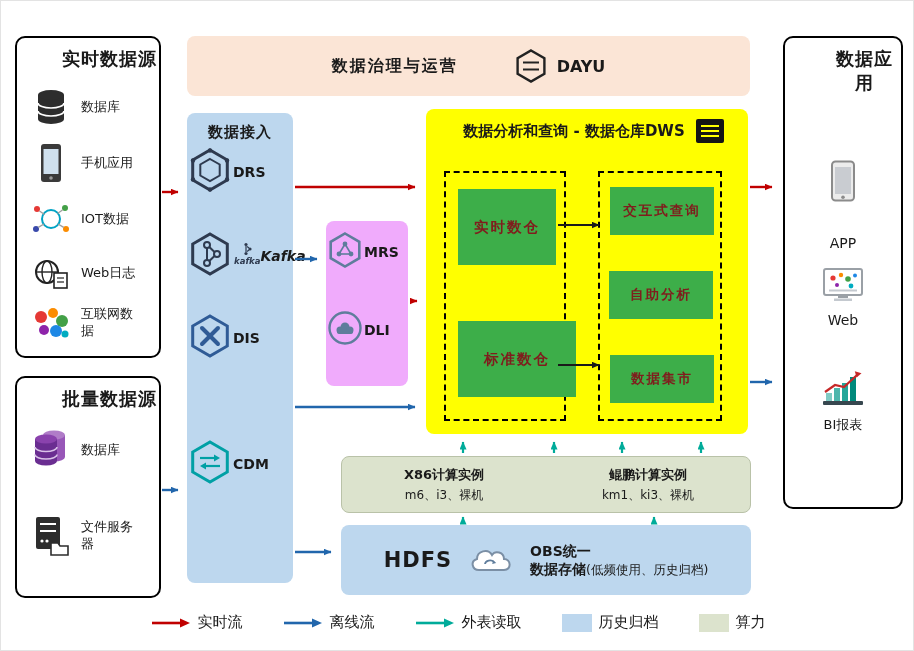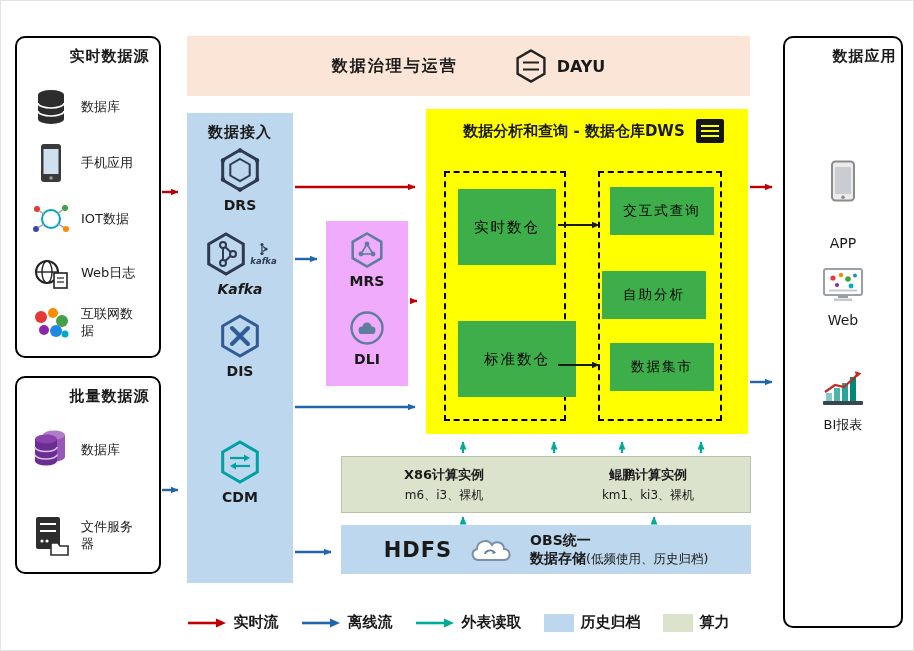--- a/index.html
+++ b/index.html
@@ -1,59 +1,59 @@
 <!DOCTYPE html>
 <html><head>
 <meta charset="utf-8">
 <style>
   html,body{margin:0;padding:0;background:#fff;}
   #canvas{position:relative;width:914px;height:651px;background:#fff;overflow:hidden;
           font-family:"DejaVu Sans","Liberation Sans",sans-serif;color:#1a1a1a;
           border:1px solid #e3e3e3;box-sizing:border-box;}
-  .abs{position:absolute;box-sizing:border-box;}
+  .abs{position:absolute;box-sizing:border-box;border-radius:8px;}
 
   .banner{background:#fbe5d6;display:flex;align-items:center;justify-content:center;gap:55px;}
   .banner .bt{font-weight:bold;font-size:16px;letter-spacing:2px;}
   .dayu{display:flex;align-items:center;gap:8px;font-weight:bold;font-size:16px;}
 
   .srcbox{border:2px solid #000;border-radius:10px;background:#fff;}
-  .btitle{font-weight:bold;font-size:15px;text-align:center;padding-top:9px;letter-spacing:1px;padding-left:43px;}
+  .btitle{font-weight:bold;font-size:18px;text-align:center;padding-top:9px;letter-spacing:1px;padding-left:43px;}
   .irow{position:absolute;display:flex;align-items:center;gap:8px;left:12px;}
   .icw{width:44px;flex:0 0 44px;display:flex;justify-content:center;}
   .ilbl{font-size:13px;line-height:1.3;width:62px;}
 
   .colpanel{background:#bdd7ee;}
   .coltitle{font-weight:bold;font-size:15px;text-align:center;padding-top:10px;letter-spacing:1px;}
-  .svc{position:absolute;left:0;width:100%;display:flex;flex-direction:column;align-items:center;}
+  .svc{position:absolute;left:0;width:100%;display:flex;flex-direction:row;align-items:center;}
   .slbl{font-weight:bold;font-size:14px;margin-top:4px;}
   .krow{display:flex;align-items:center;}
   .kbadge{display:flex;flex-direction:column;align-items:center;font-size:8.5px;font-weight:bold;color:#2e3a4f;margin-left:1px;}
 
   .graypanel{background:#f0abfc;}
 
   .dws{background:#ffff00;padding-left:14px;}
   .dwstitle{display:flex;align-items:center;justify-content:center;gap:10px;padding-top:9px;font-weight:bold;font-size:15px;}
   .dashed{position:absolute;border:2px dashed #000;box-sizing:border-box;}
-  .gmod{position:absolute;background:#3dae49;color:#000000;font-weight:normal;font-size:14.5px;
+  .gmod{position:absolute;background:#3dae49;color:#7f1d1d;font-weight:bold;font-size:14.5px;
         display:flex;align-items:center;justify-content:center;letter-spacing:2px;box-sizing:border-box;}
 
   .cbox{background:#dce3cd;border:1px solid #b9c2a8;display:flex;}
   .chalf{flex:1;display:flex;flex-direction:column;align-items:center;justify-content:center;}
   .ctitle{font-weight:bold;font-size:13px;}
   .cdetail{font-size:12px;margin-top:3px;}
 
   .hdfsbox{background:#bdd7ee;display:flex;align-items:center;justify-content:center;gap:16px;}
   .hdfslbl{font-weight:bold;font-size:21px;letter-spacing:1px;}
   .obstext{font-size:14px;font-weight:bold;line-height:1.3;}
   .obsnote{font-weight:normal;font-size:12.5px;}
 
   .appitem{position:absolute;left:0;width:100%;display:flex;flex-direction:column;align-items:center;gap:8px;}
   .applbl{font-size:14px;}
 
-  .legend{position:absolute;left:0;top:612px;width:914px;display:flex;align-items:center;justify-content:center;gap:22px;font-weight:bold;}
+  .legend{position:absolute;left:0;top:612px;width:914px;display:flex;align-items:center;justify-content:center;gap:40px;}
   .litem{display:flex;align-items:center;gap:7px;font-size:15px;}
   .swatch{width:30px;height:18px;display:inline-block;}
 
   .arrows{position:absolute;left:0;top:0;pointer-events:none;}
 </style>
 </head>
 <body>
 
 <div id="canvas">
 
@@ -129,21 +129,21 @@
           <circle cx="31" cy="16" r="6" fill="#43a047"></circle>
           <circle cx="13" cy="25" r="5" fill="#8e24aa"></circle>
           <circle cx="25" cy="26" r="6" fill="#1e88e5"></circle>
           <circle cx="34" cy="29" r="3.5" fill="#00acc1"></circle>
         </svg>
       </span>
       <span class="ilbl">互联网数据</span>
     </div>
   </div>
 
-  <div class="abs srcbox" style="left:14px;top:375px;width:146px;height:198px;">
+  <div class="abs srcbox" style="left:14px;top:375px;width:146px;height:222px;">
     <div class="btitle">批量数据源</div>
     <div class="irow" style="top:44px;height:56px;">
       <span class="icw">
         <svg width="40" height="42" viewBox="0 0 40 42">
           <g>
             <path d="M12 6 v22 a11 4.5 0 0 0 22 0 V6" fill="#9857b8"></path>
             <ellipse cx="23" cy="6" rx="11" ry="4.5" fill="#b07cc8"></ellipse>
           </g>
           <g>
             <path d="M4 10 v22 a11 4.5 0 0 0 22 0 V10" fill="#6a2d91"></path>
@@ -272,54 +272,54 @@
         <span>实时数仓</span>
       </div>
       <div class="gmod" style="left:12px;top:148px;width:118px;height:76px;">
         <span>标准数仓</span>
       </div>
     </div>
     <div class="dashed" style="left:172px;top:62px;width:124px;height:250px;">
       <div class="gmod" style="left:10px;top:14px;width:104px;height:48px;font-size:13.5px;">
         <span>交互式查询</span>
       </div>
-      <div class="gmod" style="left:2px;top:98px;width:104px;height:48px;font-size:13.5px;">
+      <div class="gmod" style="left:9px;top:98px;width:104px;height:48px;font-size:13.5px;">
         <span>自助分析</span>
       </div>
-      <div class="gmod" style="left:10px;top:170px;width:104px;height:48px;font-size:13.5px;">
+      <div class="gmod" style="left:10px;top:182px;width:104px;height:48px;font-size:13.5px;">
         <span>数据集市</span>
       </div>
     </div>
   </div>
 
   <div class="abs cbox" style="left:340px;top:455px;width:410px;height:57px;">
     <div class="chalf">
       <span class="ctitle">X86计算实例</span>
       <span class="cdetail">m6、i3、裸机</span>
     </div>
     <div class="chalf">
       <span class="ctitle">鲲鹏计算实例</span>
       <span class="cdetail">km1、ki3、裸机</span>
     </div>
   </div>
 
-  <div class="abs hdfsbox" style="left:340px;top:524px;width:410px;height:49px;">
+  <div class="abs hdfsbox" style="left:340px;top:524px;width:410px;height:70px;">
     <span class="hdfslbl">HDFS</span>
     <svg width="46" height="32" viewBox="0 0 46 32">
       <path d="M11 26 C4 26 2 17 9 15 C9 7 20 4 24 11 C27 6 36 8 36 15 C43 15 44 26 36 26 Z" fill="#fff" stroke="#7b8fa5" stroke-width="2"></path>
       <path d="M17 20 a5 4 0 0 1 9 -2" fill="none" stroke="#5f7d9c" stroke-width="1.8"></path>
       <polygon points="25.2,16.2 28.2,19 24.2,20" fill="#5f7d9c"></polygon>
     </svg>
     <span class="obstext">
       <span>OBS统一</span><br>
       <span>数据存储</span><span class="obsnote">(低频使用、历史归档)</span>
     </span>
   </div>
 
-  <div class="abs srcbox" style="left:782px;top:35px;width:120px;height:592px;">
+  <div class="abs srcbox" style="left:782px;top:35px;width:120px;height:473px;">
     <div class="btitle">数据应用</div>
     <div class="appitem" style="top:122px;gap:33px;">
       <svg width="26" height="42" viewBox="0 0 26 42">
         <rect x="2" y="1.5" width="22" height="39" rx="3.5" fill="#ececec" stroke="#8b8b8b" stroke-width="2"></rect>
         <rect x="5" y="7" width="16" height="27" fill="#c9ccd1"></rect>
         <circle cx="13" cy="37.3" r="1.8" fill="#8b8b8b"></circle>
       </svg>
       <span class="applbl">APP</span>
     </div>
     <div class="appitem" style="top:228px;">

